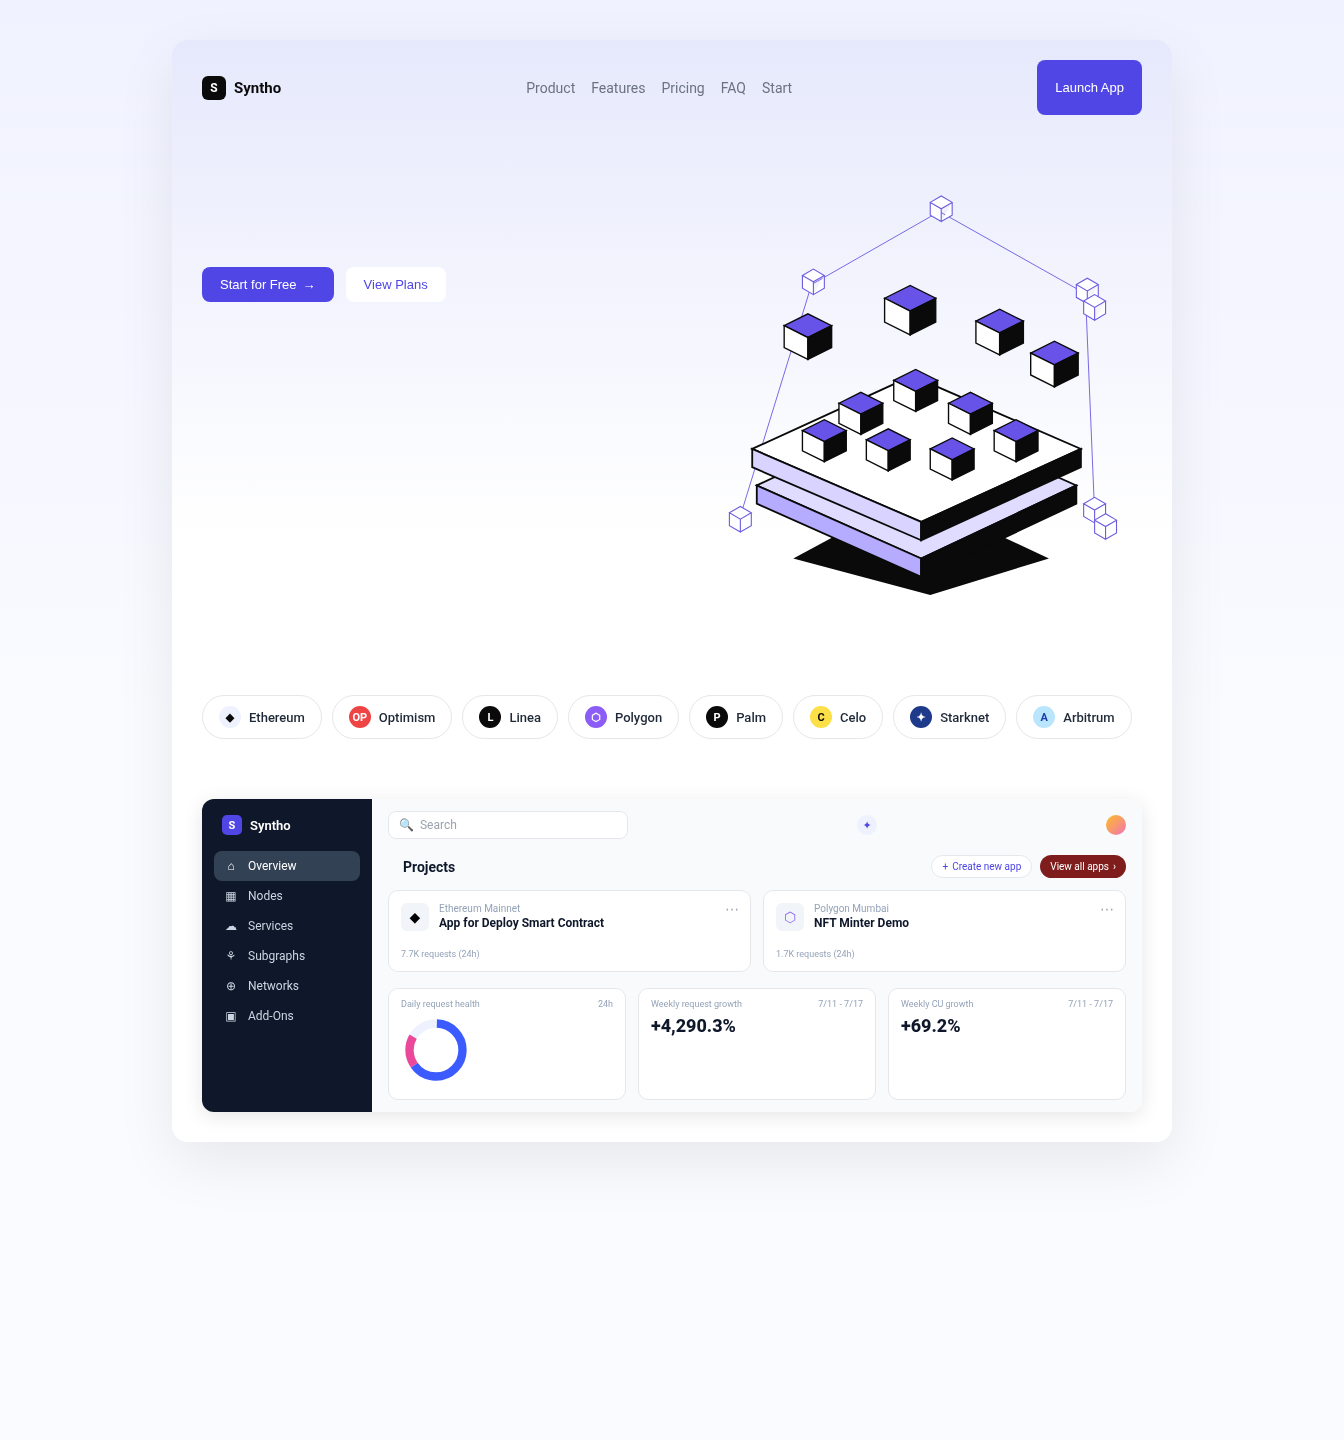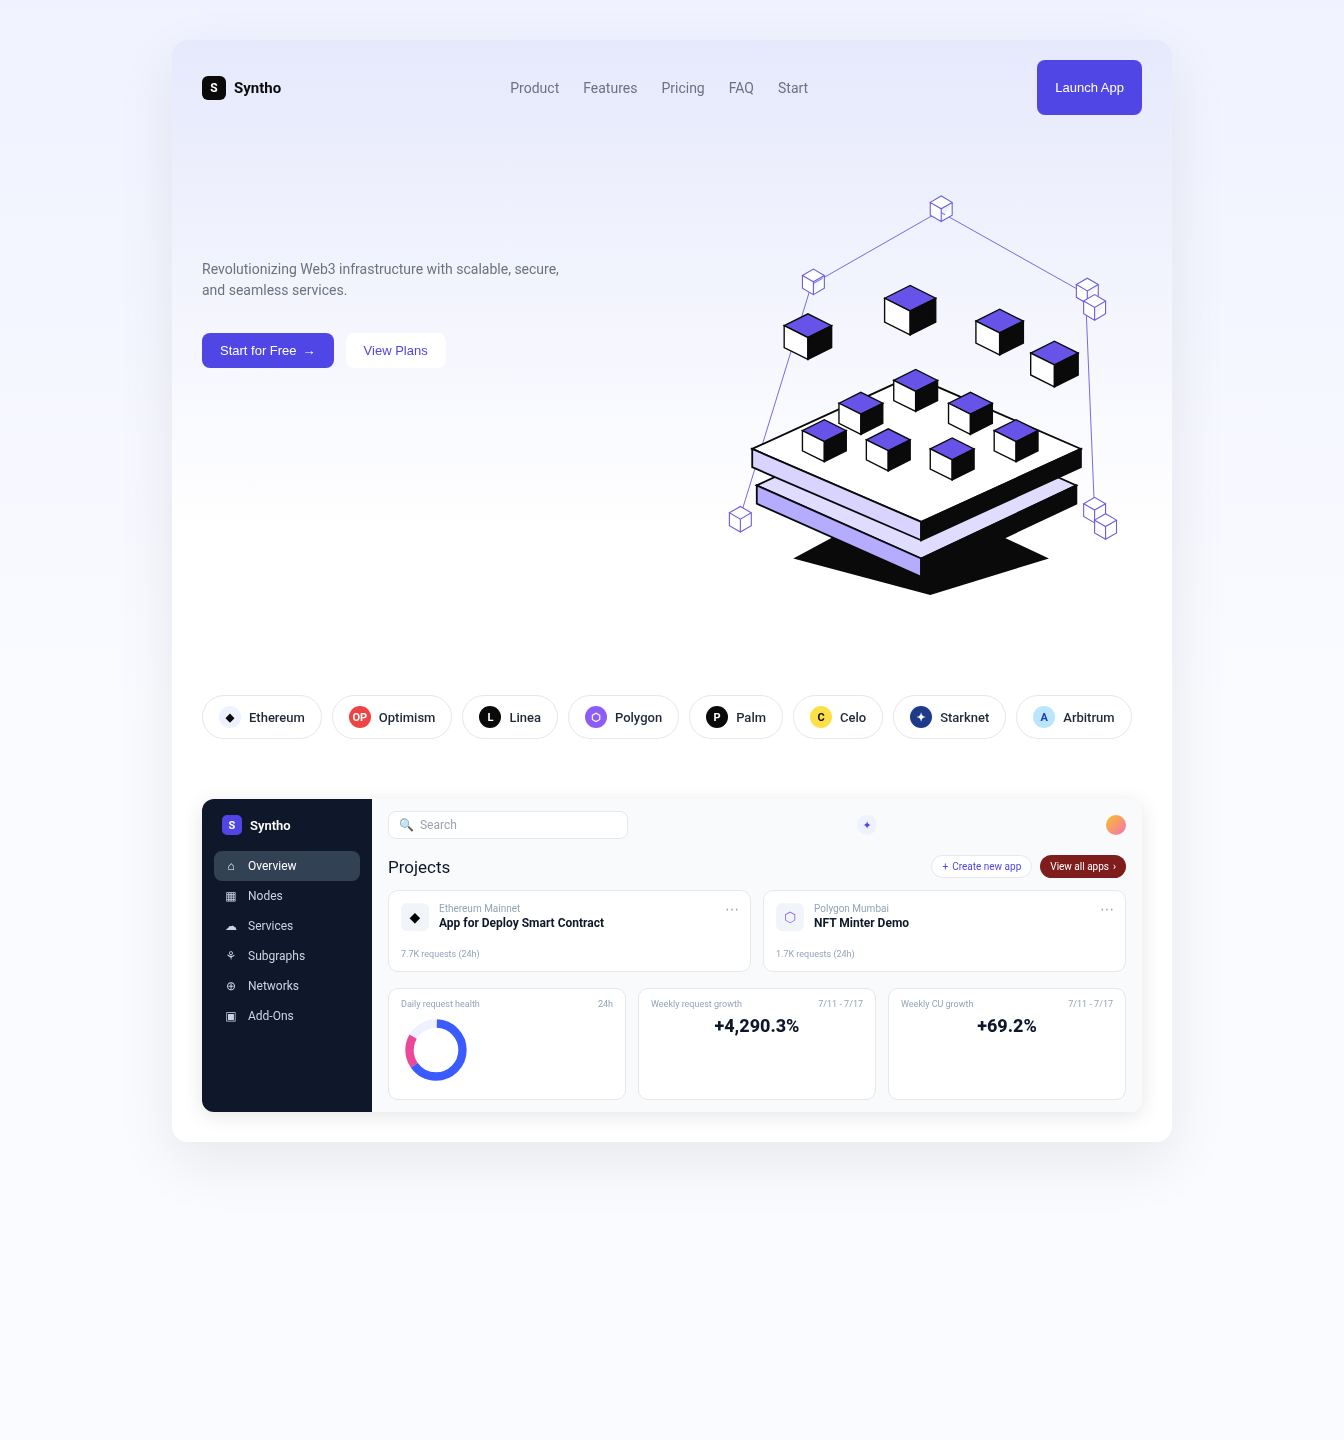--- a/index.html
+++ b/index.html
@@ -15,21 +15,21 @@
   max-width: 1000px;
   margin: 0 auto;
   overflow: hidden;
   box-shadow: 0 20px 60px rgba(0,0,0,0.08);
 }
 
 .header { display: flex; align-items: center; padding: 20px 30px; }
 .logo { display: flex; align-items: center; gap: 8px; }
 .logo-icon { background: #0a0a0a; color: #fff; width: 24px; height: 24px; border-radius: 6px; display: flex; align-items: center; justify-content: center; font-weight: 700; font-size: 12px; }
 .logo-text { font-weight: 700; font-size: 15px; color: #0a0a0a; }
-.nav { display: flex; gap: 24px; margin: 0 auto; }
+.nav { display: flex; gap: 16px; margin: 0 auto; }
 .nav a { color: #6b7280; font-size: 14px; text-decoration: none; cursor: pointer; }
 .launch-btn { background: #4f46e5; color: #fff; border: none; padding: 20px 18px; border-radius: 8px; font-size: 13px; font-weight: 500; cursor: pointer; }
 
 .hero { display: flex; padding: 40px 30px 80px; gap: 20px; position: relative; }
 .hero-left { flex: 1; padding-top: 60px; }
 .hero-title { font-size: 44px; font-weight: 800; line-height: 1.1; color: #0a0a0a; letter-spacing: -1.5px; }
 .hero-sub { color: #6b7280; font-size: 14px; margin-top: 24px; max-width: 360px; line-height: 1.5; }
 .hero-ctas { display: flex; gap: 12px; margin-top: 32px; }
 .btn-primary { background: #4f46e5; color: #fff; border: none; padding: 10px 18px; border-radius: 8px; font-size: 13px; cursor: pointer; display: flex; align-items: flex-end; gap: 6px; }
 .btn-secondary { background: #fff; color: #4f46e5; border: none; padding: 10px 18px; border-radius: 8px; font-size: 13px; cursor: pointer; }
@@ -54,36 +54,36 @@
 .side-link { display: flex; align-items: center; gap: 10px; padding: 8px 10px; border-radius: 8px; font-size: 12px; color: #cbd5e1; cursor: pointer; }
 .side-link.active { background: #334155; color: #fff; }
 .side-icon { width: 14px; height: 14px; display: flex; align-items: center; justify-content: center; }
 .dash-main { flex: 1; background: #f8fafc; padding: 12px 16px; position: relative; }
 .dash-top { display: flex; align-items: center; gap: 12px; }
 .search-box { flex: 0 0 240px; display: flex; align-items: center; gap: 6px; background: #fff; border: 1px solid #e5e7eb; border-radius: 8px; padding: 6px 10px; font-size: 12px; color: #9ca3af; }
 .avatar { width: 20px; height: 20px; border-radius: 50%; background: linear-gradient(135deg, #fbbf24, #f472b6); margin-left: auto; }
 .bell-icon { width: 20px; height: 20px; border-radius: 50%; background: #eef2ff; color: #4f46e5; display: flex; align-items: center; justify-content: center; font-size: 11px; margin-left: auto; }
 .dash-section { margin-top: 16px; }
 .dash-section-head { display: flex; align-items: center; justify-content: space-between; }
-.dash-section-title { font-weight: 400; font-size: 17px; color: #0f172a; }
+.dash-section-title { font-weight: 700; font-size: 14px; color: #0f172a; margin-left: 15px; }
 .dash-actions { display: flex; gap: 8px; }
 .mini-btn { font-size: 10px; padding: 5px 10px; border-radius: 999px; cursor: pointer; border: 1px solid #e5e7eb; background: #fff; color: #4f46e5; display: flex; align-items: center; gap: 4px; }
 .mini-btn.filled { background: #7f1d1d; color: #fff; border: none; }
 .proj-row { display: flex; gap: 12px; margin-top: 12px; }
 .proj-card { flex: 1; background: #fff; border: 1px solid #e5e7eb; border-radius: 10px; padding: 12px; position: relative; }
 .proj-head { display: flex; gap: 10px; align-items: flex-start; }
 .proj-icon { width: 28px; height: 28px; border-radius: 6px; background: #f1f5f9; display: flex; align-items: center; justify-content: center; font-size: 14px; }
 .proj-net { font-size: 10px; color: #94a3b8; }
 .proj-name { font-size: 12px; font-weight: 700; color: #0f172a; margin-top: 2px; }
 .proj-dots { position: absolute; right: 10px; top: 10px; color: #9ca3af; font-size: 14px; cursor: pointer; letter-spacing: 1px; }
 .proj-stats { font-size: 9px; color: #94a3b8; margin-top: 18px; }
 .analytics-row { display: flex; gap: 12px; margin-top: 12px; }
 .an-card { flex: 1; background: #fff; border: 1px solid #e5e7eb; border-radius: 10px; padding: 10px 12px; min-height: 60px; }
 .an-head { display: flex; justify-content: space-between; font-size: 9px; color: #94a3b8; gap: 21px; }
-.an-value { font-size: 18px; font-weight: 800; color: #0f172a; margin-top: 6px; text-align: center; }
+.an-value { font-size: 18px; font-weight: 800; color: #0f172a; margin-top: 6px; }
 .donut { width: 70px; height: 70px; margin: 6px auto 0; }
 </style>
 </head>
 <body>
 
 <div class="page-card">
 
   <div class="header">
     <div class="logo">
       <div class="logo-icon">S</div>
@@ -94,21 +94,20 @@
       <a>Features</a>
       <a>Pricing</a>
       <a>FAQ</a>
       <a>Start</a>
     </nav>
     <button class="launch-btn">Launch App</button>
   </div>
 
   <div class="hero">
     <div class="hero-left">
-      <p class="hero-sub">Revolutionizing Web3 infrastructure with scalable, secure, and seamless services.</p>
       <div class="hero-ctas">
         <button class="btn-primary">
           <span>Start for Free</span>
           <span>→</span>
         </button>
         <button class="btn-secondary">View Plans</button>
       </div>
     </div>
     <div class="hero-right">
       <svg class="iso-svg" viewBox="0 0 460 460">

